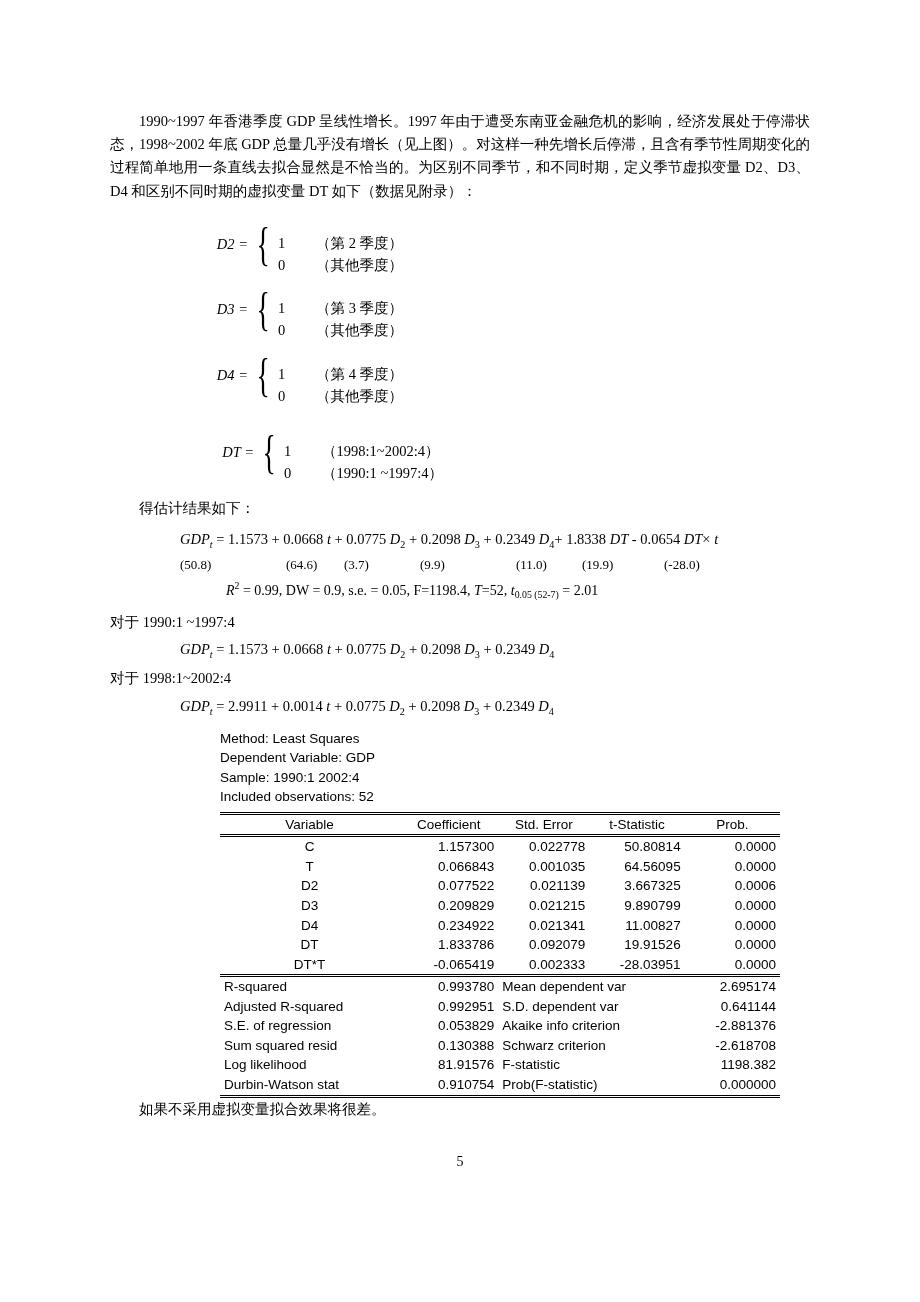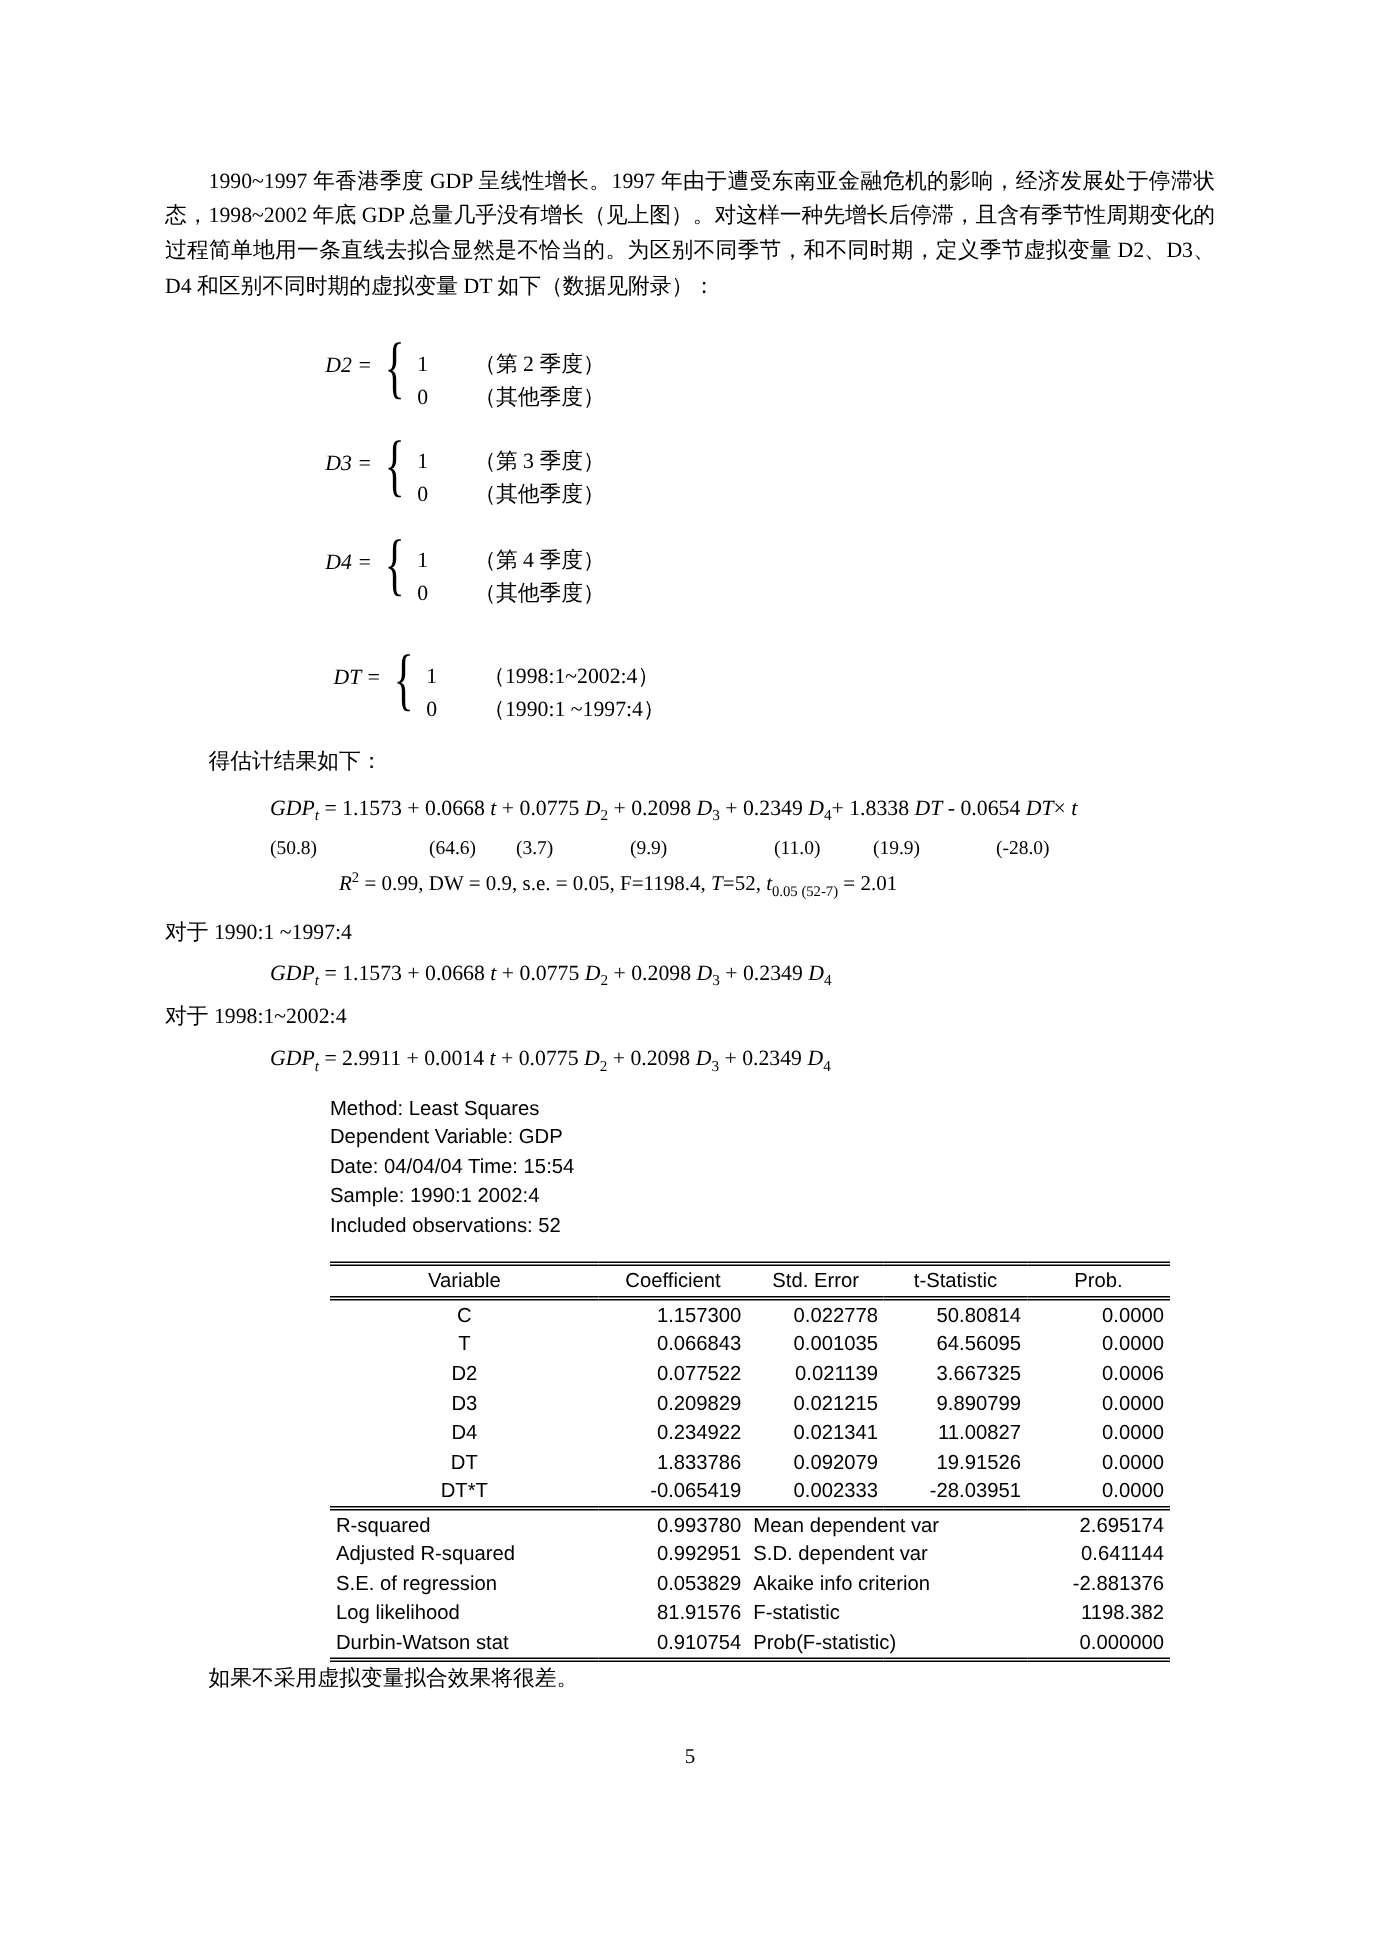--- a/index.html
+++ b/index.html
@@ -45,21 +45,21 @@
     .plain-line { margin-top: 2px; }
     .sec-eq { margin: 4px 0 4px 70px; white-space: nowrap; }
     .output {
       margin: 10px 0 0 110px;
       width: 560px;
       font-family: Arial, "Liberation Sans", Helvetica, sans-serif;
       font-size: 13.5px;
       line-height: 1.3;
     }
     .output .hdr { margin-bottom: 2px; }
-    .tbl { width: 100%; border-collapse: collapse; margin-top: 16px; }
+    .tbl { width: 100%; border-collapse: collapse; margin-top: 6px; }
     .tbl td, .tbl th { padding: 1px 4px; font-weight: normal; white-space: nowrap; }
     .head-row th { text-align: center; }
     .head-row th:first-child { text-align: center; }
     .body-row td { text-align: right; }
     .body-row td:first-child { text-align: center; }
     .doublerule-top { border-top: 3px double #000; }
     .doublerule-bottom { border-bottom: 3px double #000; }
     .sum-row td { text-align: right; }
     .sum-row td.lbl { text-align: left; padding-right: 6px; }
     .sub { font-size: 0.7em; vertical-align: sub; }
@@ -119,21 +119,20 @@
 
 <p class="plain-line">对于 1990:1 ~1997:4</p>
 <div class="sec-eq"><span class="ital">GDP<span class="sub">t</span></span> = 1.1573 + 0.0668 <span class="ital">t</span> + 0.0775 <span class="ital">D</span><span class="sub">2</span> + 0.2098 <span class="ital">D</span><span class="sub">3</span> + 0.2349 <span class="ital">D</span><span class="sub">4</span></div>
 <p class="plain-line">对于 1998:1~2002:4</p>
 <div class="sec-eq"><span class="ital">GDP<span class="sub">t</span></span> = 2.9911 + 0.0014 <span class="ital">t</span> + 0.0775 <span class="ital">D</span><span class="sub">2</span> + 0.2098 <span class="ital">D</span><span class="sub">3</span> + 0.2349 <span class="ital">D</span><span class="sub">4</span></div>
 
 <div class="output">
   <div id="output-header">
       <div class="hdr">Method: Least Squares</div>
       <div class="hdr">Dependent Variable: GDP</div>
-      <div class="hdr">Date: 04/04/04   Time: 15:54</div>
       <div class="hdr">Sample: 1990:1 2002:4</div>
       <div class="hdr">Included observations: 52</div>
     </div>
   <table class="tbl">
     <thead>
       <tr class="head-row doublerule-top doublerule-bottom" id="coef-head">
           <th>Variable</th>
           <th>Coefficient</th>
           <th>Std. Error</th>
           <th>t-Statistic</th>
@@ -204,20 +203,26 @@
           <td class="lbl" colspan="2">S.D. dependent var</td>
           <td>0.641144</td>
         </tr>
         <tr class="sum-row">
           <td class="lbl">S.E. of regression</td>
           <td>0.053829</td>
           <td class="lbl" colspan="2">Akaike info criterion</td>
           <td>-2.881376</td>
         </tr>
         <tr class="sum-row">
+          <td class="lbl">Sum squared resid</td>
+          <td>0.130388</td>
+          <td class="lbl" colspan="2">Schwarz criterion</td>
+          <td>-2.618708</td>
+        </tr>
+        <tr class="sum-row">
           <td class="lbl">Log likelihood</td>
           <td>81.91576</td>
           <td class="lbl" colspan="2">F-statistic</td>
           <td>1198.382</td>
         </tr>
         <tr class="sum-row doublerule-bottom">
           <td class="lbl">Durbin-Watson stat</td>
           <td>0.910754</td>
           <td class="lbl" colspan="2">Prob(F-statistic)</td>
           <td>0.000000</td>

